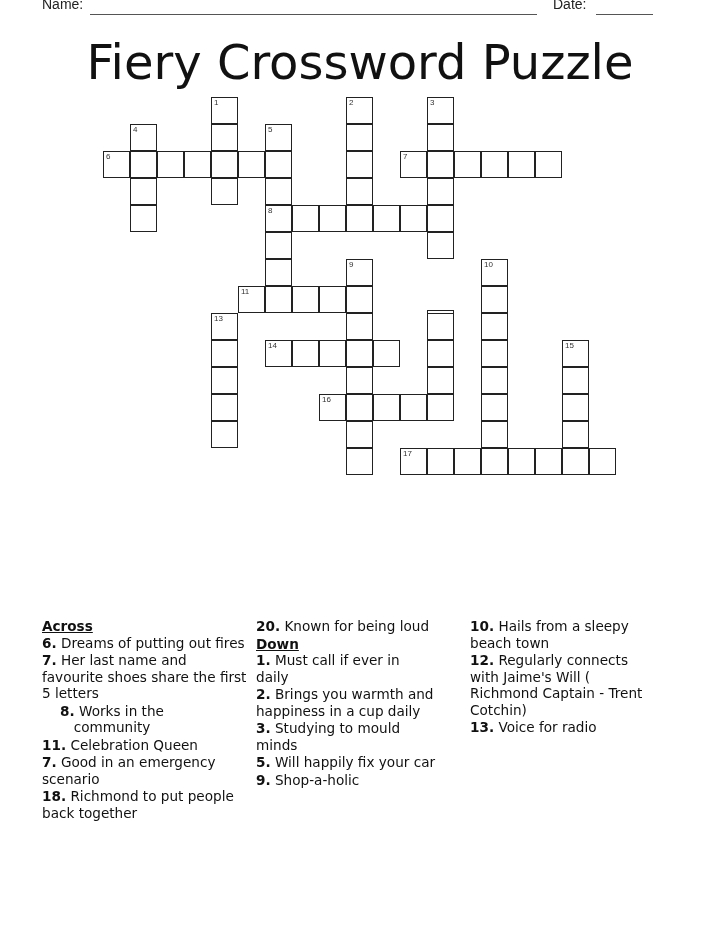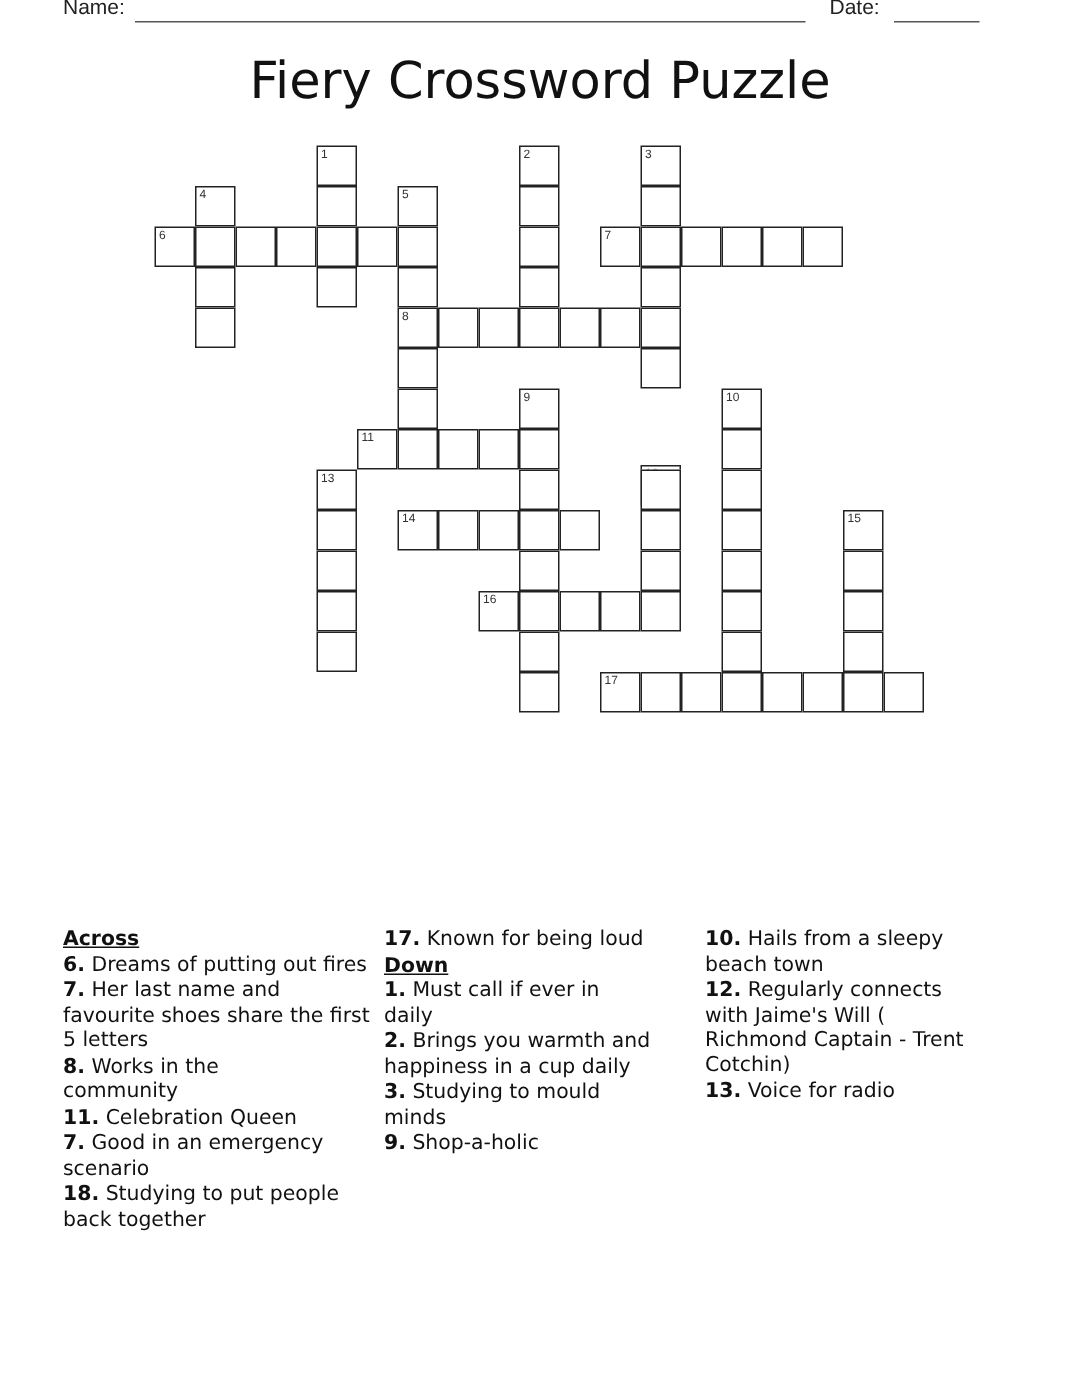--- a/index.html
+++ b/index.html
@@ -1,19 +1,19 @@
 <!DOCTYPE html>
 <html><head>
 <meta charset="utf-8">
 <style>
   html, body { margin:0; padding:0; background:#fff; }
   body { width:720px; height:931px; position:relative; overflow:hidden; font-family:"DejaVu Sans", sans-serif; color:#111; }
   .hdr { position:absolute; top:-4px; font-family:"Liberation Sans", sans-serif; font-size:14px; color:#222; }
   .line { position:absolute; border-bottom:1px solid #555; height:0; }
-  .title { position:absolute; left:0; width:720px; top:34px; text-align:center; font-size:34px; font-family:"DejaVu Sans", sans-serif; color:#111; letter-spacing:0px; }
+  .title { position:absolute; left:0; width:720px; top:34px; text-align:center; font-size:48px; font-family:"DejaVu Sans", sans-serif; color:#111; letter-spacing:0px; }
   .grid { position:absolute; left:103px; top:97px; width:520px; height:390px; }
   .cell { position:absolute; width:27px; height:27px; box-sizing:border-box; border:1.6px solid #222; background:#fff; }
   .num { position:absolute; left:2px; top:0px; font-size:8px; font-family:"Liberation Sans", sans-serif; color:#333; line-height:9px; }
   .col { position:absolute; top:618px; font-size:13.6px; line-height:16.5px; }
   .col .heading { text-decoration:underline; font-weight:bold; display:block; }
   .clue { display:block; margin-bottom:1px; }
   .clue b { font-weight:bold; }
 </style>
 </head>
 <body>
@@ -145,32 +145,33 @@
     <div class="cell" style="left: 351px; top: 351px;"></div>
     <div class="cell" style="left: 405px; top: 351px;"></div>
     <div class="cell" style="left: 432px; top: 351px;"></div>
     <div class="cell" style="left: 486px; top: 351px;"></div>
   </div>
 
 <div class="col" style="left:42px; width:205px;">
   <span class="heading">Across</span>
   <span class="clue"><b>6.</b> <span>Dreams of putting out fires</span></span>
   <span class="clue"><b>7.</b> <span>Her last name and favourite shoes share the first 5 letters</span></span>
-  <span class="clue" style="width:140px;"><b>8.</b> <span>Works in the community</span></span>
+  <span class="clue" style="width:140px;text-align:center;"><b>8.</b> <span>Works in the community</span></span>
   <span class="clue"><b>11.</b> <span>Celebration Queen</span></span>
   <span class="clue"><b>7.</b> <span>Good in an emergency scenario</span></span>
-  <span class="clue"><b>18.</b> <span>Studying to put people back together</span></span>
+  <span class="clue"><b>18.</b> <span>Richmond to put people back together</span></span>
 </div>
 
 <div class="col" style="left:256px; width:200px;">
-  <span class="clue"><b>17.</b> <span>Known for being loud</span></span>
+  <span class="clue"><b>20.</b> <span>Known for being loud</span></span>
   <span class="heading">Down</span>
   <span class="clue" style="width:165px;"><b>1.</b> <span>Must call if ever in daily</span></span>
   <span class="clue"><b>2.</b> <span>Brings you warmth and happiness in a cup daily</span></span>
   <span class="clue" style="width:165px;"><b>3.</b> <span>Studying to mould minds</span></span>
+  <span class="clue" style="width:180px;"><b>5.</b> <span>Will happily fix your car</span></span>
   <span class="clue"><b>9.</b> <span>Shop-a-holic</span></span>
 </div>
 
 <div class="col" style="left:470px; width:200px;">
   <span class="clue" style="width:175px;"><b>10.</b> <span>Hails from a sleepy beach town</span></span>
   <span class="clue" style="width:180px;"><b>12.</b> <span>Regularly connects with Jaime's Will ( Richmond Captain - Trent Cotchin)</span></span>
   <span class="clue"><b>13.</b> <span>Voice for radio</span></span>
 </div>
 
 </body></html>

